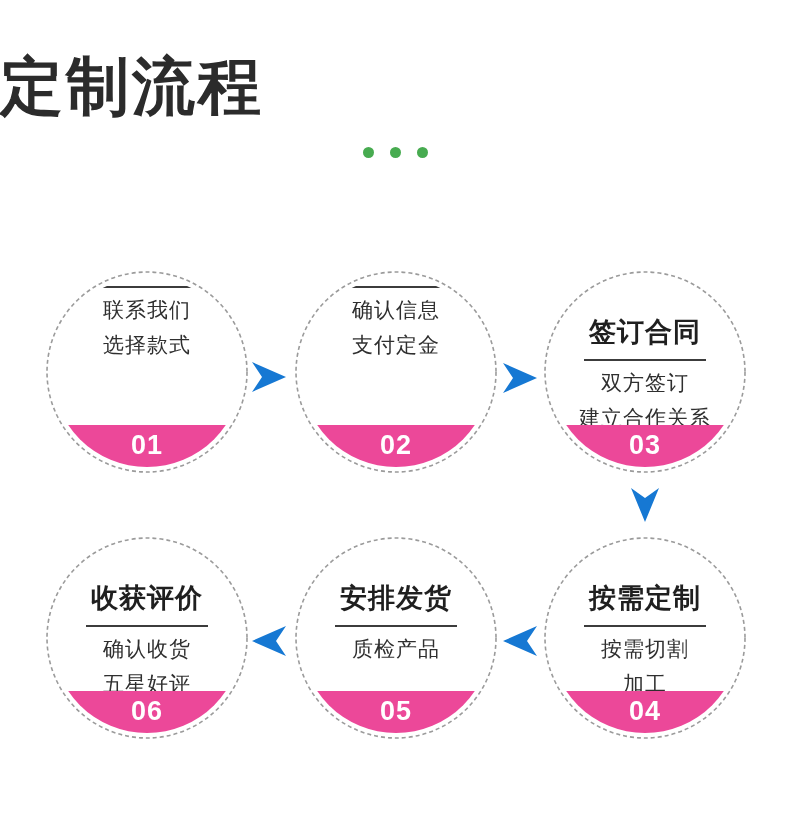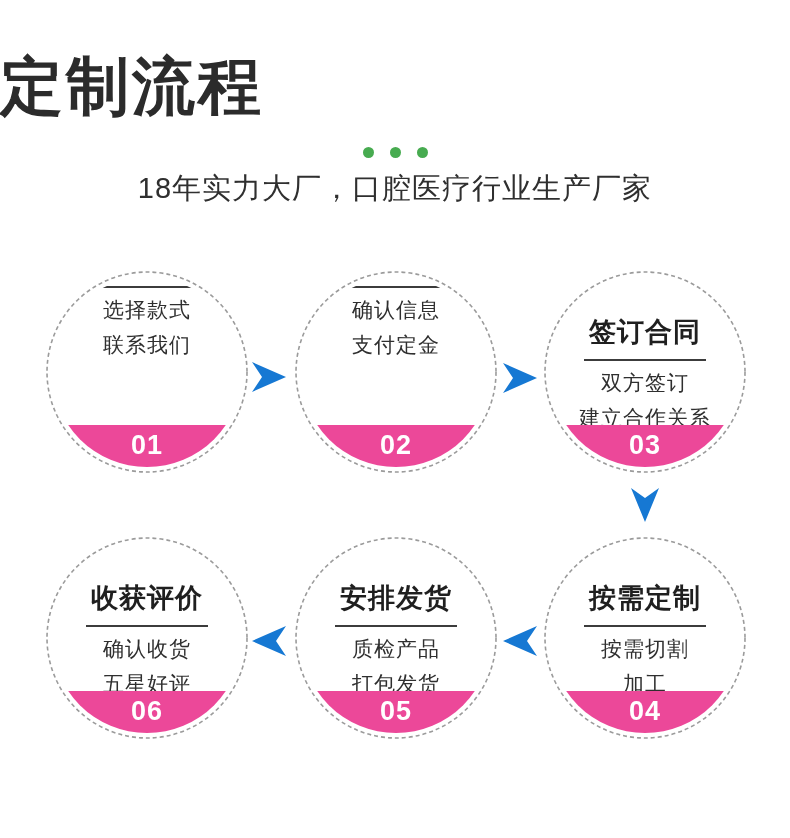--- a/index.html
+++ b/index.html
@@ -46,30 +46,29 @@
 </style>
 </head>
 <body>
 
 <div class="canvas">
 
   <h1 class="hdr-title">定制流程</h1>
   <div class="hdr-dots">
     <span class="dot"></span><span class="dot"></span><span class="dot"></span>
   </div>
-  <div class="hdr-sub">18年实力大厂，口腔医疗行业生产厂家</div>
 
   <div class="circle" style="left:46px;top:271px;">
     <svg class="ring" viewBox="0 0 202 202">
       <circle cx="101" cy="101" r="100" fill="none" stroke-width="1.6" stroke-dasharray="4 3" stroke="#9b9b9b"></circle>
     </svg>
     <div class="inner">
       <div class="divider"></div>
+      <div class="step-line">联系我们</div>
       <div class="step-line">选择款式</div>
-      <div class="step-line">联系我们</div>
       <div class="num-seg">
         <span>01</span>
       </div>
     </div>
   </div>
 
   <div class="circle" style="left:295px;top:271px;">
     <svg class="ring" viewBox="0 0 202 202">
       <circle cx="101" cy="101" r="100" fill="none" stroke-width="1.6" stroke-dasharray="4 3" stroke="#9b9b9b"></circle>
     </svg>
@@ -114,21 +113,20 @@
   </div>
 
   <div class="circle" style="left:295px;top:537px;">
     <svg class="ring" viewBox="0 0 202 202">
       <circle cx="101" cy="101" r="100" fill="none" stroke-width="1.6" stroke-dasharray="4 3" stroke="#9b9b9b"></circle>
     </svg>
     <div class="inner">
       <div class="step-title">安排发货</div>
       <div class="divider"></div>
       <div class="step-line">质检产品</div>
-      <div class="step-line">打包发货</div>
       <div class="num-seg">
         <span>05</span>
       </div>
     </div>
   </div>
 
   <div class="circle" style="left:544px;top:537px;">
     <svg class="ring" viewBox="0 0 202 202">
       <circle cx="101" cy="101" r="100" fill="none" stroke-width="1.6" stroke-dasharray="4 3" stroke="#9b9b9b"></circle>
     </svg>

